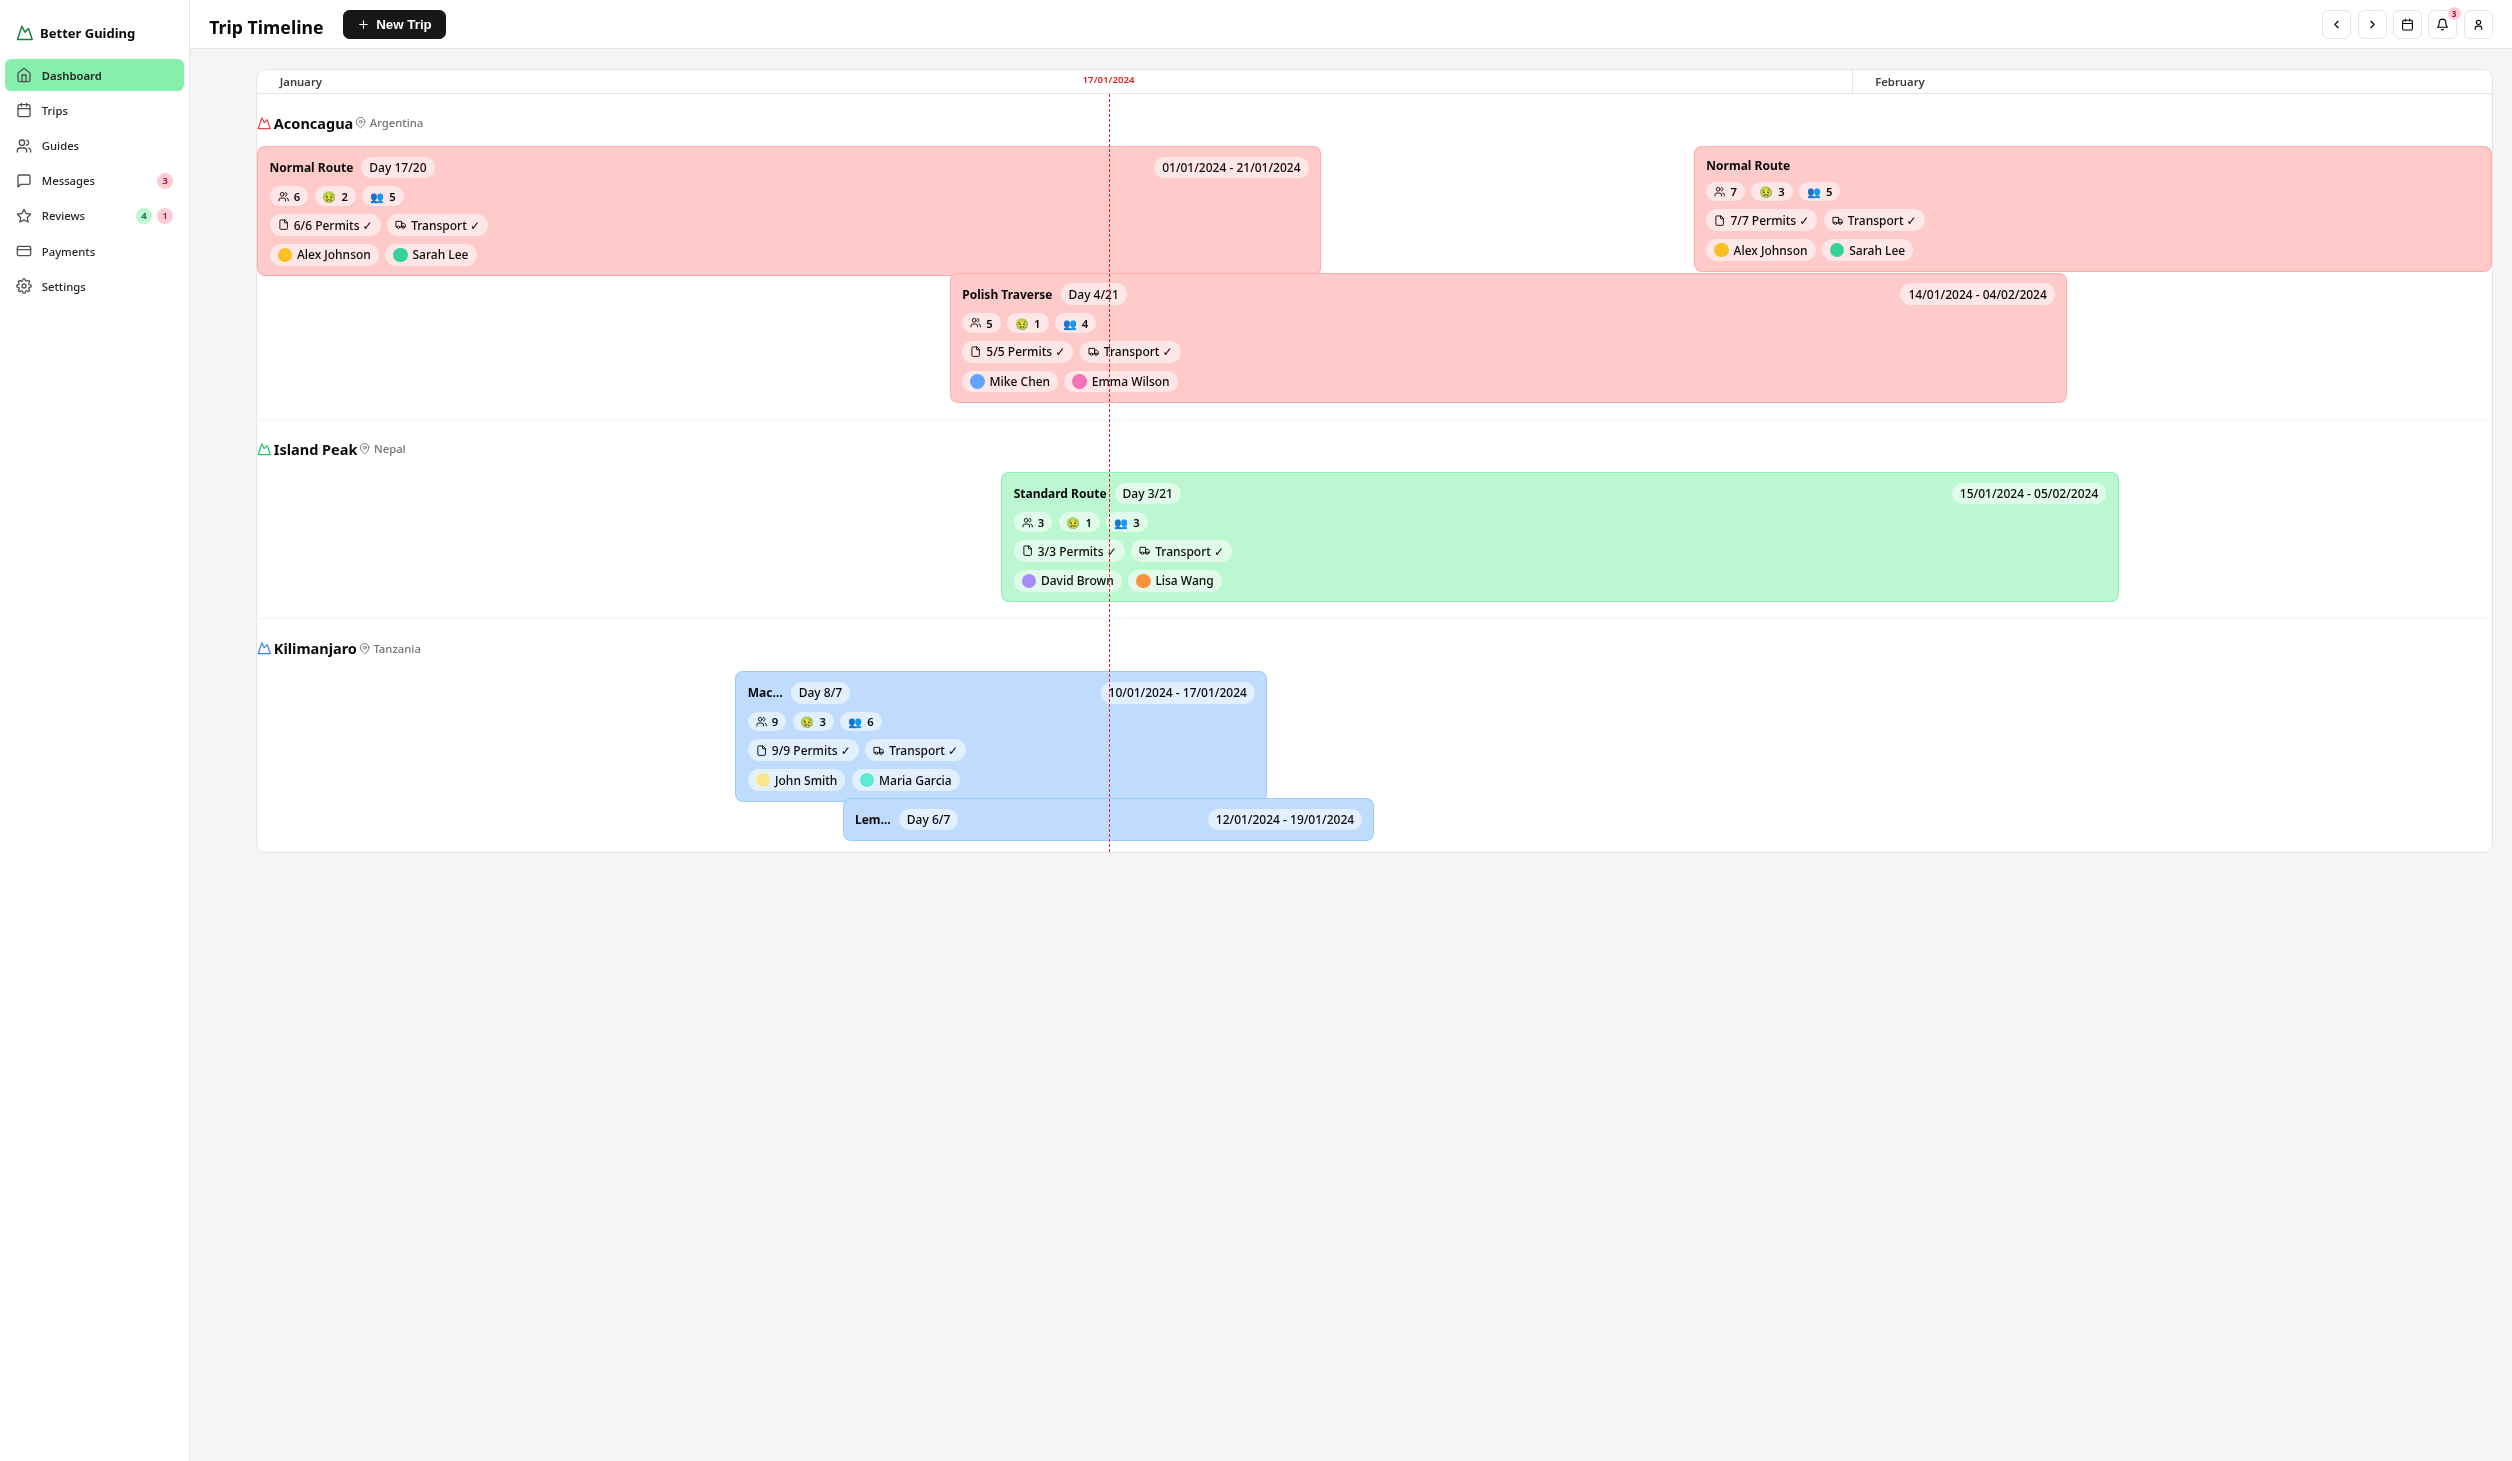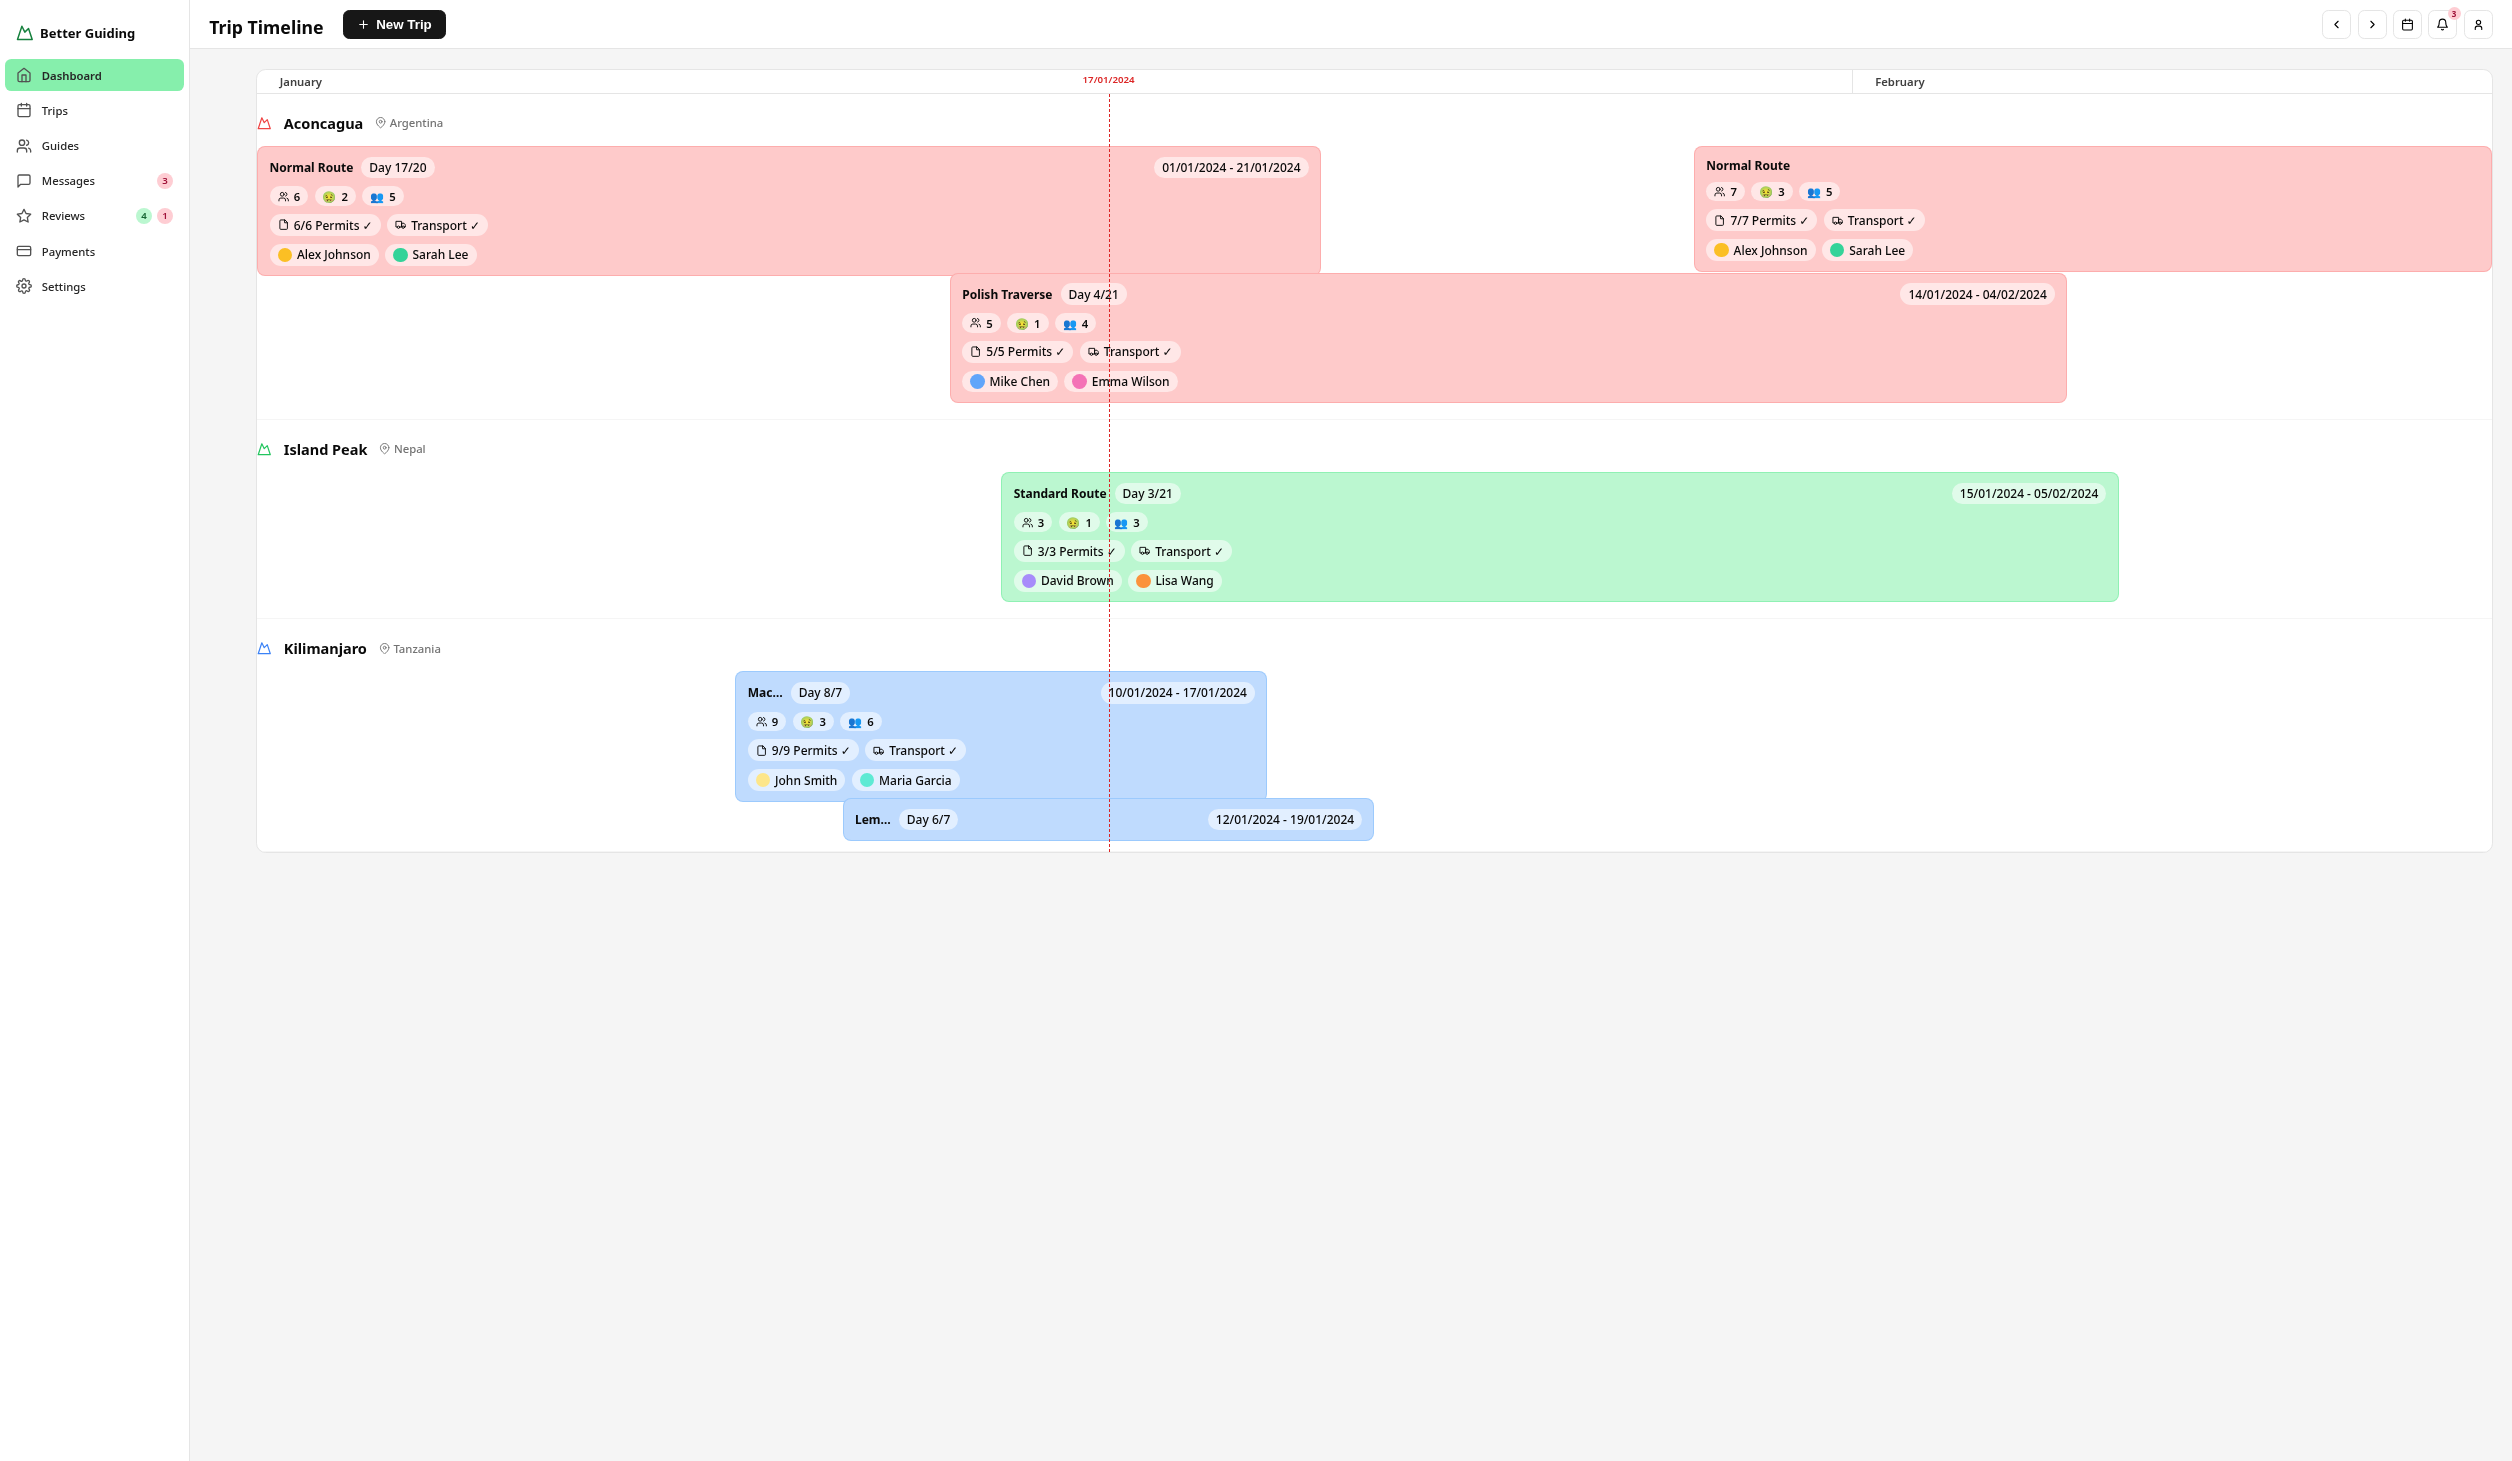--- a/index.html
+++ b/index.html
@@ -172,21 +172,21 @@
   }
   .timeline-header .today-label { top:3.2px; }
 
   .peak-section {
     padding:19.3px 0 19.3px 0;
     border-bottom:0.8px solid #f5f5f5;
   }
   .peak-head {
     display:flex;
     align-items:center;
-    gap:12px;
+    gap:2px;
     padding:0 0 13px 0;
     font-weight:700;
     font-size:14.5px;
   }
   .peak-head .mtn-icon { width:14.5px; height:14.5px; }
   .peak-country {
     display:flex; align-items:center; gap:3.2px;
     color:#737373; font-weight:500; font-size:11.3px;
   }
   .peak-country svg { width:11.3px;height:11.3px; stroke:#737373; }

